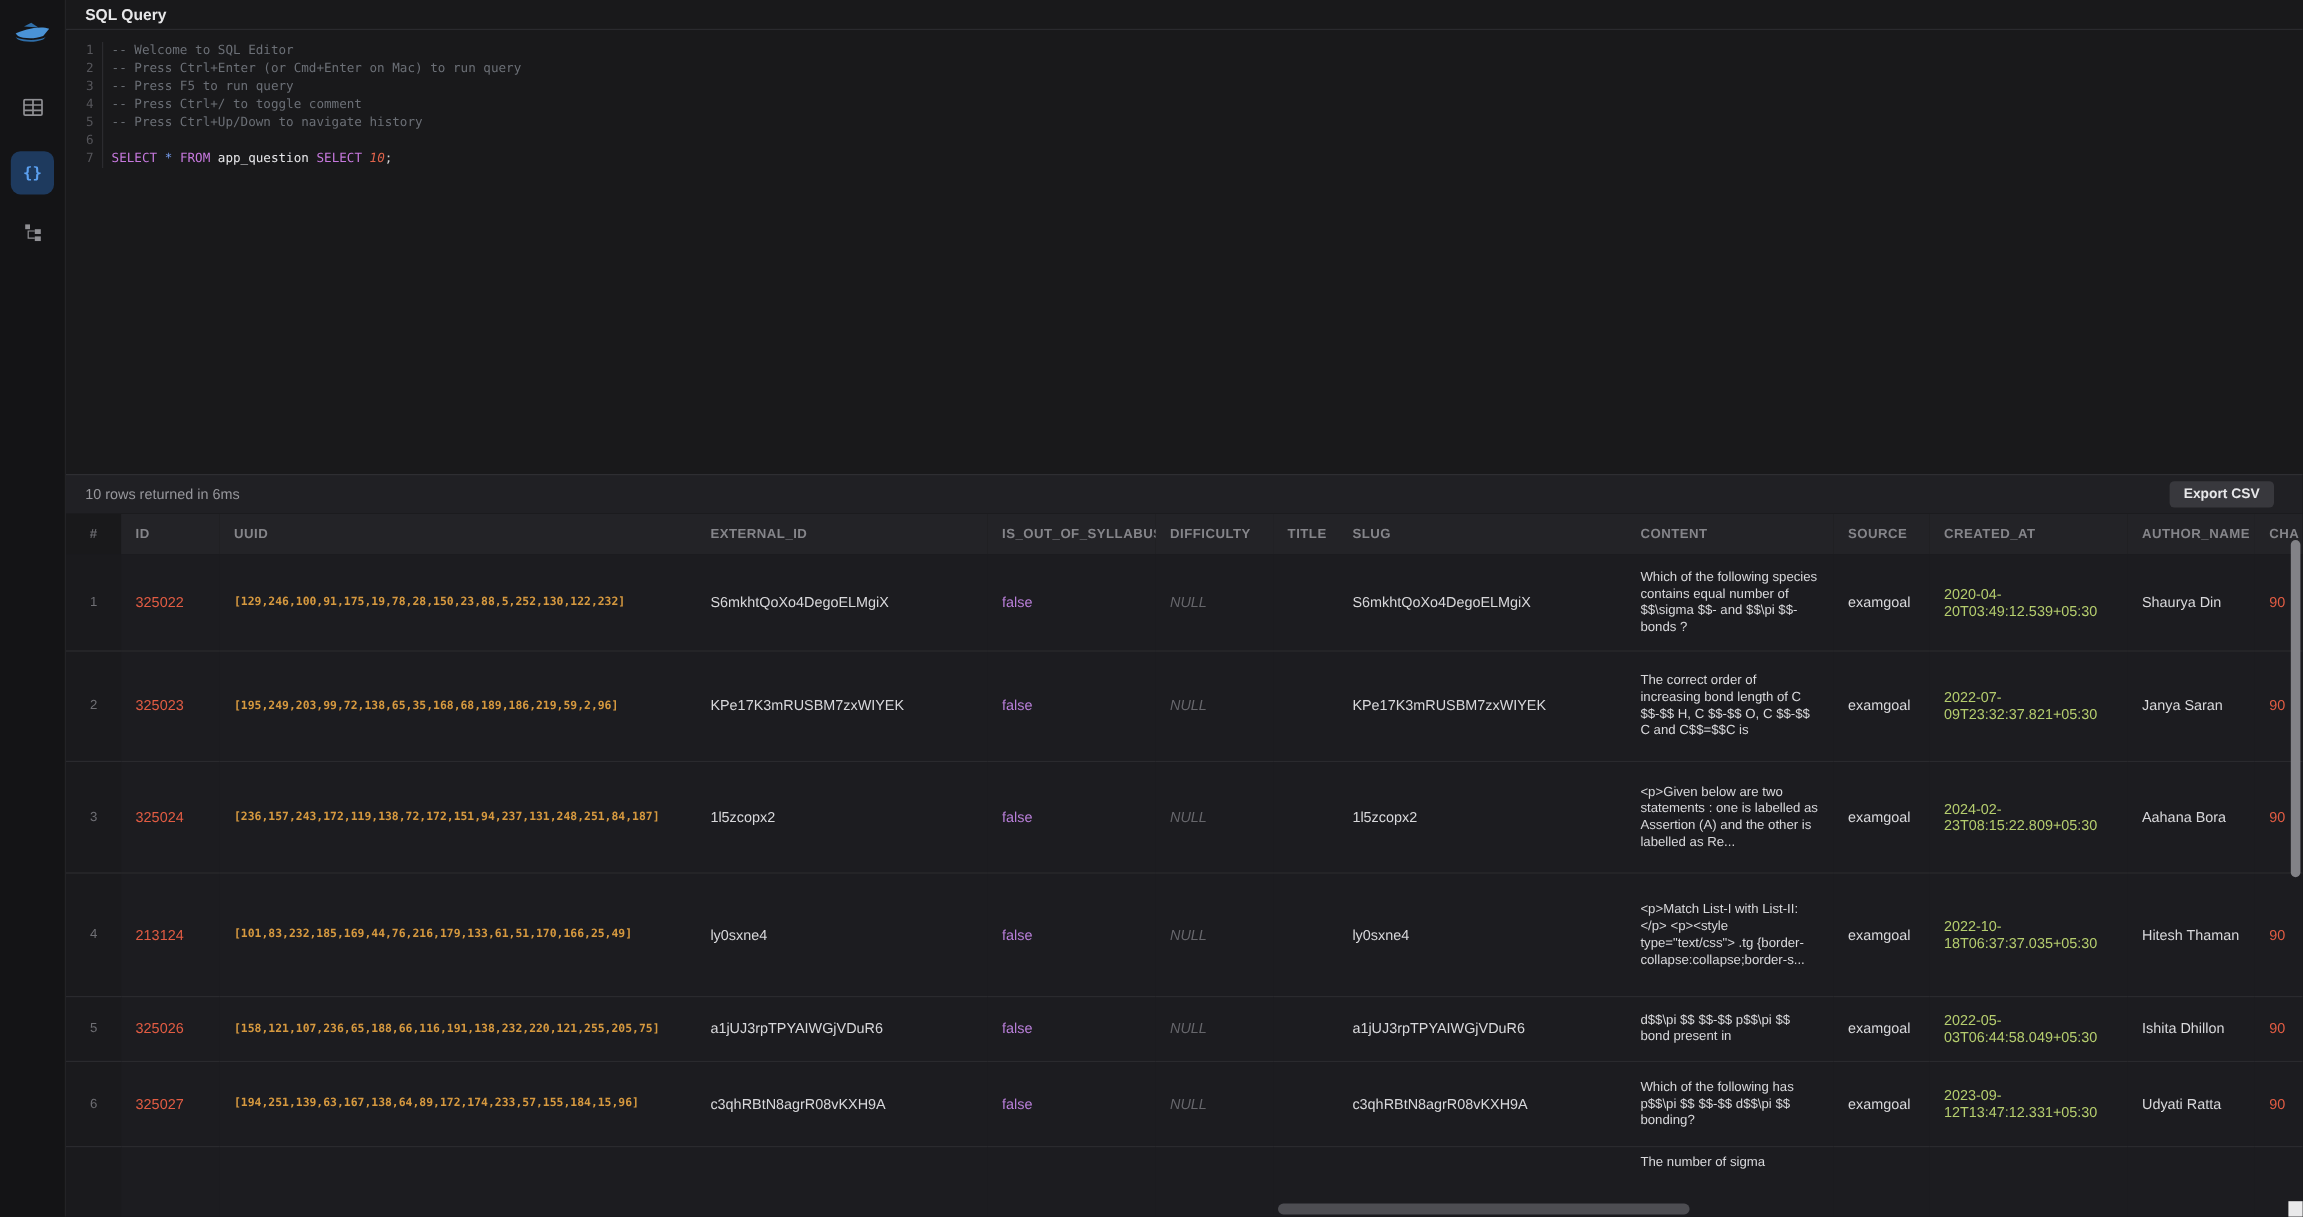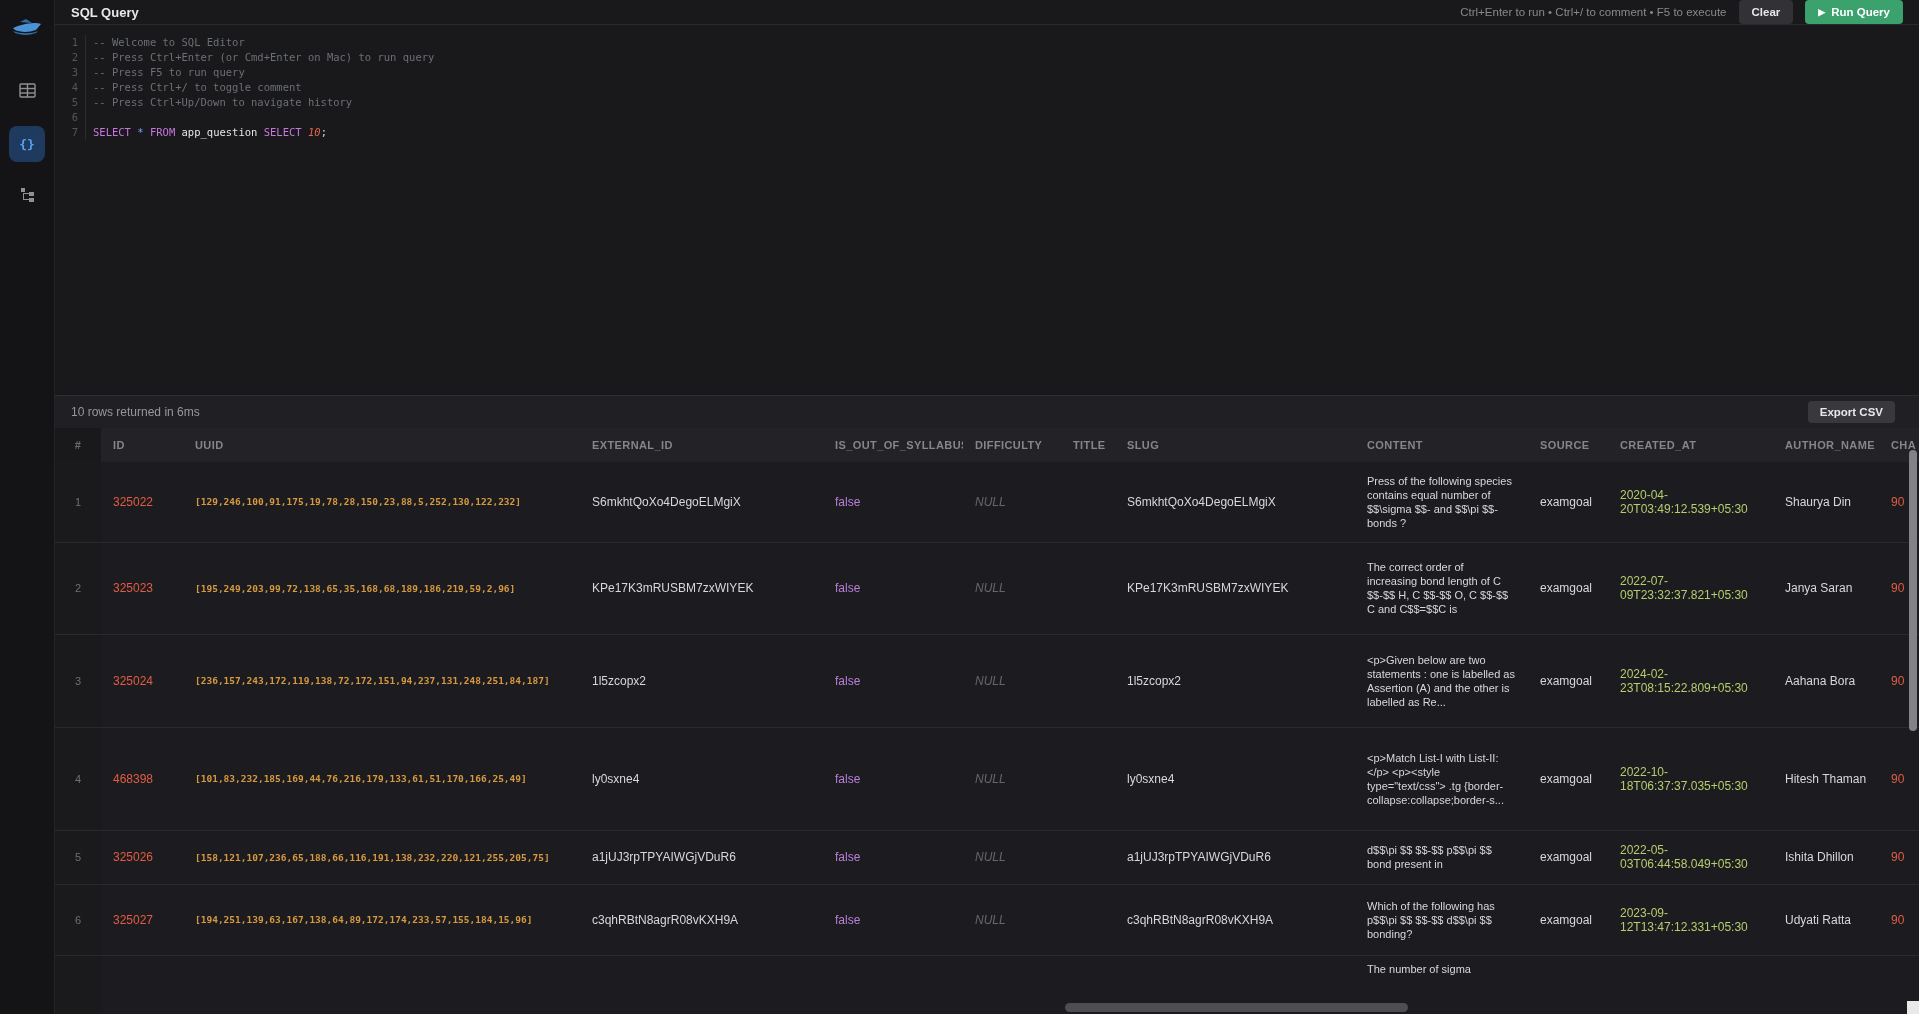--- a/index.html
+++ b/index.html
@@ -123,28 +123,20 @@
             <path d="M3 5 L3 13 L9 13 L9 12 L4 12 L4 7 L9 7 L9 6 L3 6 Z"></path>
           </svg>
         </span>
       </div>
     </div>
   </aside>
 
   <div class="main">
     <header class="topbar">
       <span class="topbar-title">SQL Query</span>
-      <div class="topbar-right">
-        <span class="hint">Ctrl+Enter to run • Ctrl+/ to comment • F5 to execute</span>
-        <button class="btn btn-clear">Clear</button>
-        <button class="btn btn-run">
-            <span class="play">▶</span>
-            <span>Run Query</span>
-          </button>
-      </div>
     </header>
 
     <section class="editor">
       <div>
           <div class="code-line">
             <span class="gutter">1</span>
             <span class="code-text"><span class="tk-comment">-- Welcome to SQL Editor</span></span>
           </div>
           <div class="code-line">
             <span class="gutter">2</span>
@@ -200,21 +192,21 @@
           <tbody>
               <tr>
                 <td data-col="num">1</td>
                 <td data-col="id">325022</td>
                 <td data-col="uuid">[129,246,100,91,175,19,78,28,150,23,88,5,252,130,122,232]</td>
                 <td data-col="external_id">S6mkhtQoXo4DegoELMgiX</td>
                 <td data-col="is_out_of_syllabus">false</td>
                 <td data-col="difficulty" class="null">NULL</td>
                 <td data-col="title"></td>
                 <td data-col="slug">S6mkhtQoXo4DegoELMgiX</td>
-                <td data-col="content">Press of the following species contains equal number of $$\sigma $$- and $$\pi $$-bonds ?</td>
+                <td data-col="content">Which of the following species contains equal number of $$\sigma $$- and $$\pi $$-bonds ?</td>
                 <td data-col="source">examgoal</td>
                 <td data-col="created_at">2020-04-20T03:49:12.539+05:30</td>
                 <td data-col="author_name">Shaurya Din</td>
                 <td data-col="cha">90</td>
               </tr>
               <tr>
                 <td data-col="num">2</td>
                 <td data-col="id">325023</td>
                 <td data-col="uuid">[195,249,203,99,72,138,65,35,168,68,189,186,219,59,2,96]</td>
                 <td data-col="external_id">KPe17K3mRUSBM7zxWIYEK</td>
@@ -238,21 +230,21 @@
                 <td data-col="title"></td>
                 <td data-col="slug">1l5zcopx2</td>
                 <td data-col="content">&lt;p&gt;Given below are two statements : one is labelled as Assertion (A) and the other is labelled as Re...</td>
                 <td data-col="source">examgoal</td>
                 <td data-col="created_at">2024-02-23T08:15:22.809+05:30</td>
                 <td data-col="author_name">Aahana Bora</td>
                 <td data-col="cha">90</td>
               </tr>
               <tr>
                 <td data-col="num">4</td>
-                <td data-col="id">468398</td>
+                <td data-col="id">213124</td>
                 <td data-col="uuid">[101,83,232,185,169,44,76,216,179,133,61,51,170,166,25,49]</td>
                 <td data-col="external_id">ly0sxne4</td>
                 <td data-col="is_out_of_syllabus">false</td>
                 <td data-col="difficulty" class="null">NULL</td>
                 <td data-col="title"></td>
                 <td data-col="slug">ly0sxne4</td>
                 <td data-col="content">&lt;p&gt;Match List-I with List-II:&lt;/p&gt; &lt;p&gt;&lt;style type="text/css"&gt; .tg {border-collapse:collapse;border-s...</td>
                 <td data-col="source">examgoal</td>
                 <td data-col="created_at">2022-10-18T06:37:37.035+05:30</td>
                 <td data-col="author_name">Hitesh Thaman</td>

